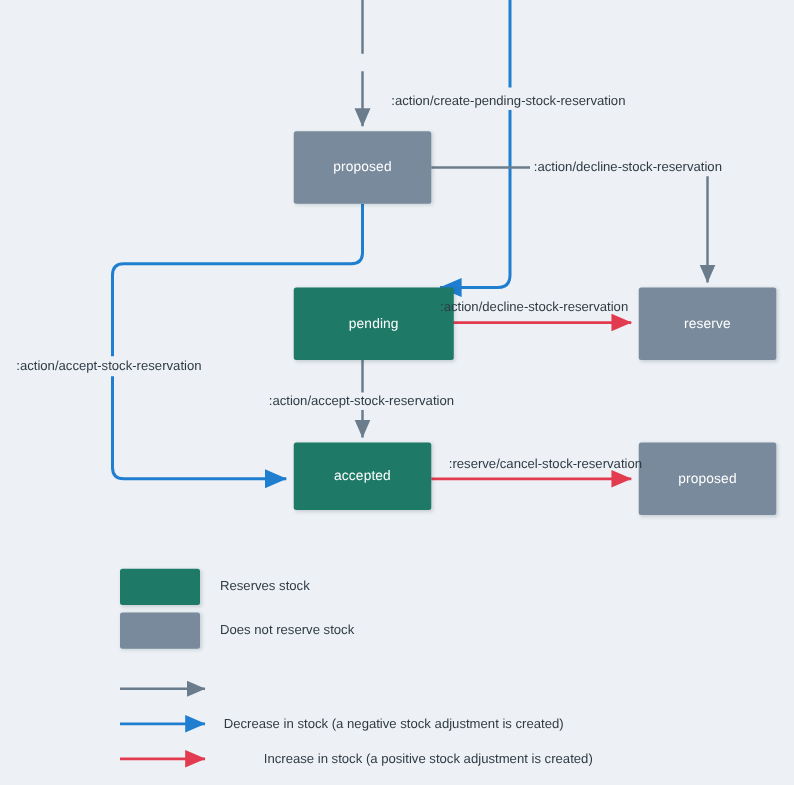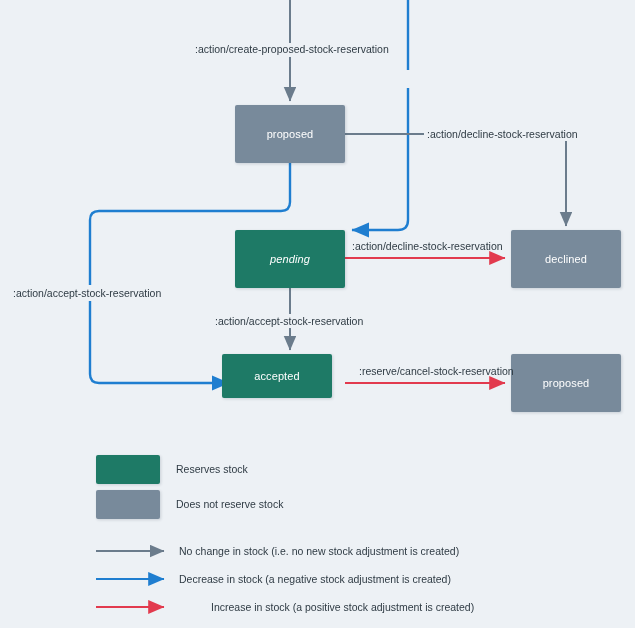--- a/index.html
+++ b/index.html
@@ -107,38 +107,38 @@
 
     <g>
       <path d="M345,383 L505,383" stroke="#e23a4e" stroke-width="2.2" fill="none" marker-end="url(#ah-red)"></path>
     </g>
   </svg>
 
   <div class="node noreserve" style="left:235px; top:105px; width:110px; height:58px;">
     <span>proposed</span>
   </div>
 
-  <div class="node reserve" style="left:235px; top:230px; width:110px; height:58px;font-style:italic;">
+  <div class="node reserve" style="left:235px; top:230px; width:128px; height:58px;">
     <span>pending</span>
   </div>
 
   <div class="node noreserve" style="left:511px; top:230px; width:110px; height:58px;">
-    <span>declined</span>
+    <span>reserve</span>
   </div>
 
-  <div class="node reserve" style="left:222px; top:354px; width:110px; height:44px;">
+  <div class="node reserve" style="left:235px; top:354px; width:110px; height:54px;">
     <span>accepted</span>
   </div>
 
   <div class="node noreserve" style="left:511px; top:354px; width:110px; height:58px;">
     <span>proposed</span>
   </div>
 
-  <div class="edge-label" style="left:195px; top:43px;">:action/create-proposed-stock-reservation</div>
 
+  <div class="edge-label" style="left:313px; top:75px;">:action/create-pending-stock-reservation</div>
 
   <div class="edge-label" style="left:427px; top:128px;">:action/decline-stock-reservation</div>
 
   <div class="edge-label" style="left:13px; top:287px;">:action/accept-stock-reservation</div>
 
   <div class="edge-label" style="left:352px; top:240px;">:action/decline-stock-reservation</div>
 
   <div class="edge-label" style="left:215px; top:315px;">:action/accept-stock-reservation</div>
 
   <div class="edge-label" style="left:359px; top:365px;">:reserve/cancel-stock-reservation</div>
@@ -150,18 +150,17 @@
 
     <div class="legend-swatch noreserve" style="left:96px; top:490px;"></div>
     <div class="legend-text" style="left:176px; top:498px;">Does not reserve stock</div>
 
     <svg style="position:absolute; left:0; top:0; width:635px; height:628px;" viewBox="0 0 635 628" width="635" height="628">
       <path d="M96,551 L164,551" stroke="#6b7c8c" stroke-width="2" fill="none" marker-end="url(#ah-gray)"></path>
       <path d="M96,579 L164,579" stroke="#1f7ed0" stroke-width="2.2" fill="none" marker-end="url(#ah-blue)"></path>
       <path d="M96,607 L164,607" stroke="#e23a4e" stroke-width="2.2" fill="none" marker-end="url(#ah-red)"></path>
     </svg>
 
-    <div class="legend-text" style="left:179px; top:545px;">No change in stock (i.e. no new stock adjustment is created)</div>
     <div class="legend-text" style="left:179px; top:573px;">Decrease in stock (a negative stock adjustment is created)</div>
     <div class="legend-text" style="left:179px; top:601px;margin-left:32px;">Increase in stock (a positive stock adjustment is created)</div>
   </div>
 
 </div>
 
 </body></html>

